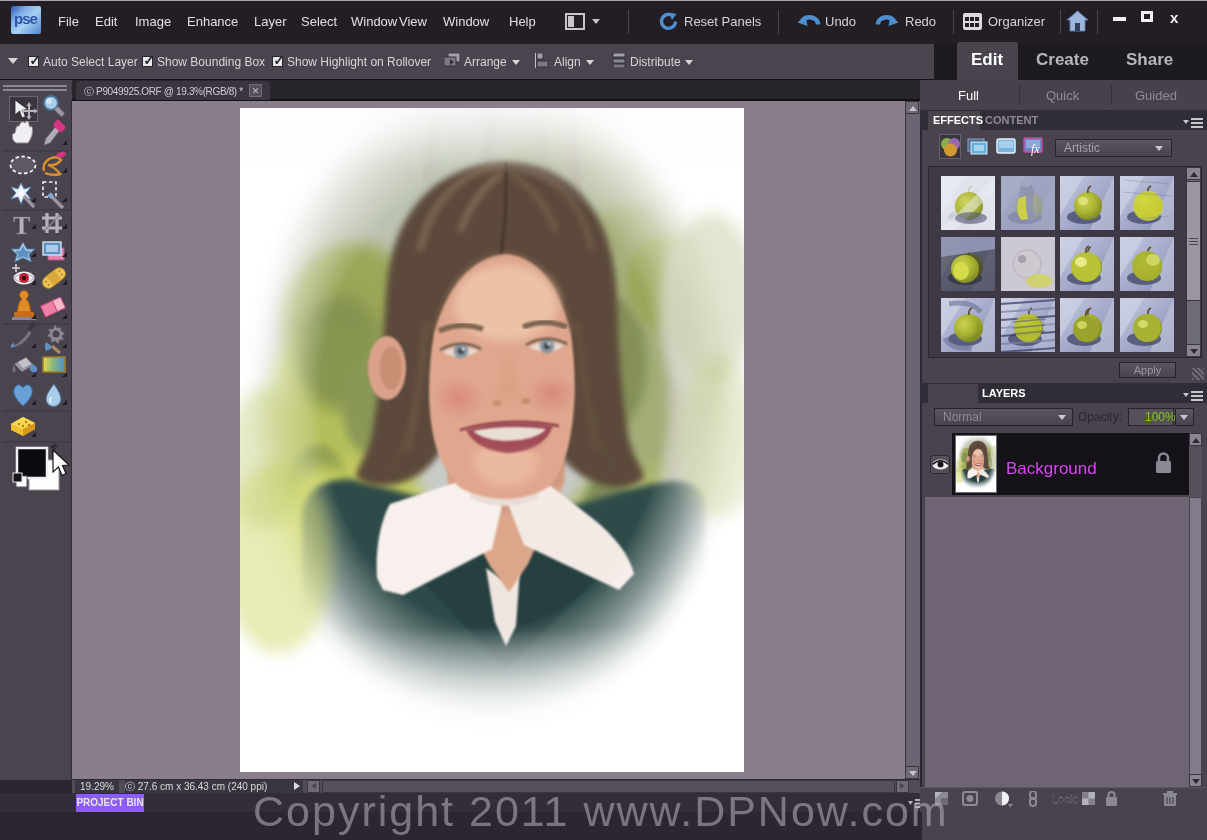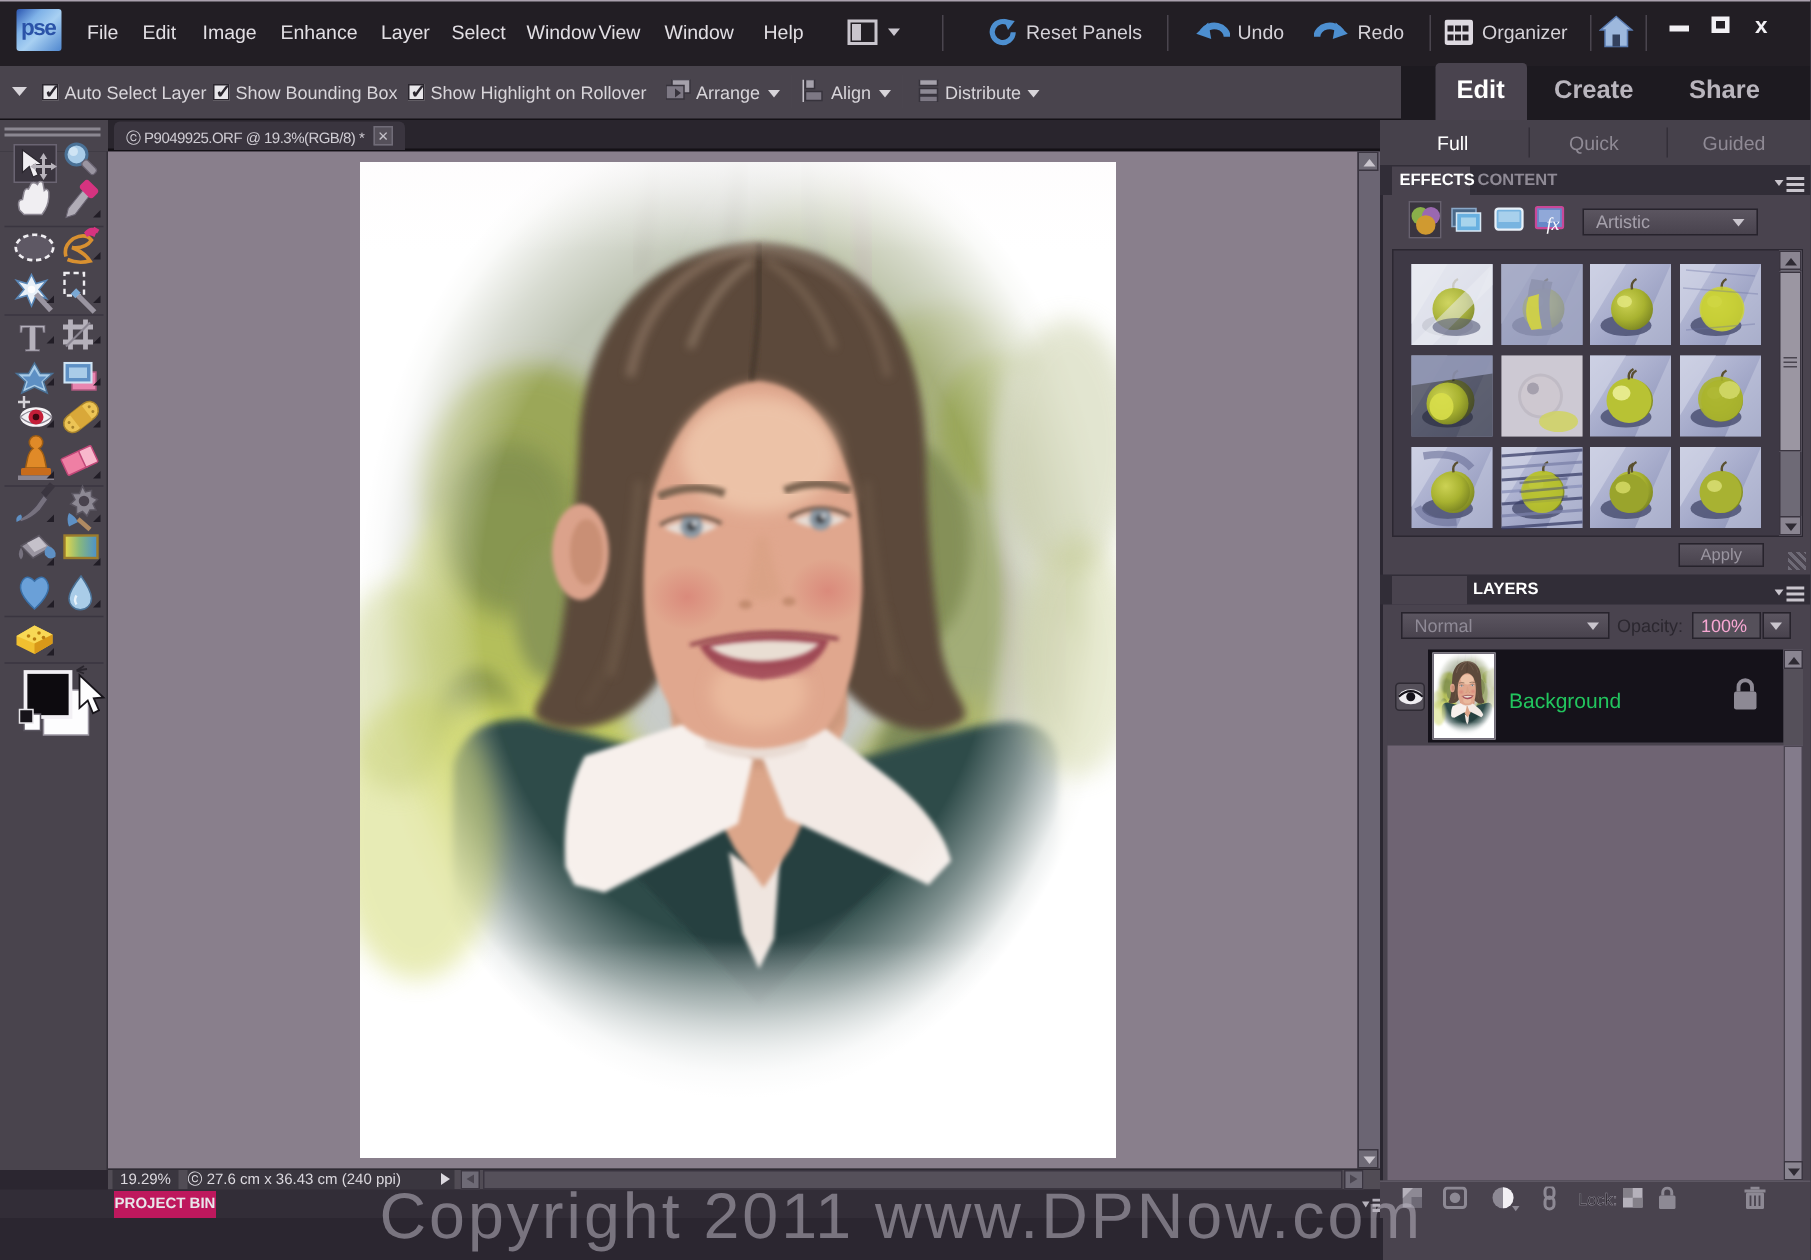--- a/index.html
+++ b/index.html
@@ -431,21 +431,21 @@
   <div class="abs" style="left:125px;top:780px;width:176px;height:13px;background:#3a363f;color:#dcd9df;font-size:10px;line-height:13px;">ⓒ 27.6 cm x 36.43 cm (240 ppi)</div>
   <div class="abs" style="left:290px;top:780px;width:13px;height:13px;background:#3a363f;"></div>
   <div class="abs" style="left:294px;top:782px;width:0;height:0;border-top:4px solid transparent;border-bottom:4px solid transparent;border-left:6px solid #dcd9df;"></div>
   <div class="abs" style="left:307px;top:780px;width:13px;height:13px;background:#6e6a76;border:1px solid #3a3540;"></div>
   <div class="abs" style="left:311px;top:783px;width:0;height:0;border-top:3.5px solid transparent;border-bottom:3.5px solid transparent;border-right:5px solid #4a4550;"></div>
   <div class="abs" style="left:322px;top:780px;width:573px;height:13px;background:#55505a;border:1px solid #3a3540;"></div>
   <div class="abs" style="left:896px;top:780px;width:13px;height:13px;background:#6e6a76;border:1px solid #3a3540;"></div>
   <div class="abs" style="left:900px;top:783px;width:0;height:0;border-top:3.5px solid transparent;border-bottom:3.5px solid transparent;border-left:5px solid #4a4550;"></div>
 
   <div class="abs" style="left:0;top:793px;width:934px;height:19px;background:#322d37;"></div>
-  <div class="abs" style="left:76px;top:794px;width:68px;height:18px;background:#be185d;color:#e8e6ea;font-weight:bold;font-size:10px;line-height:18px;text-align:center;">PROJECT BIN</div>
+  <div class="abs" style="left:76px;top:794px;width:68px;height:18px;background:#8b5cf6;color:#e8e6ea;font-weight:bold;font-size:10px;line-height:18px;text-align:center;">PROJECT BIN</div>
   <svg class="abs" style="left:908px;top:799px;" width="18" height="10" viewBox="0 0 18 10">
       <path d="M 0 2 L 5 2 L 2.5 6 Z" fill="#b5b1bb"></path>
       <rect x="7" y="0" width="11" height="2" fill="#b5b1bb"></rect>
       <rect x="7" y="3.5" width="11" height="2" fill="#b5b1bb"></rect>
       <rect x="7" y="7" width="11" height="2" fill="#b5b1bb"></rect>
     </svg>
   <div class="abs" style="left:0;top:812px;width:1207px;height:28px;background:#2b2630;"></div>
 
   <div class="abs" id="rightpanel" style="left:920px;top:80px;width:287px;height:760px;background:#49434e;border-left:2px solid #2b2731;"></div>
 
@@ -629,27 +629,27 @@
   <svg class="abs" style="left:1183px;top:390px;" width="20" height="12" viewBox="0 0 20 12">
       <path d="M 0 3 L 6 3 L 3 7 Z" fill="#c9c5cd"></path>
       <rect x="8" y="1" width="12" height="2" fill="#c9c5cd"></rect>
       <rect x="8" y="5" width="12" height="2" fill="#c9c5cd"></rect>
       <rect x="8" y="9" width="12" height="2" fill="#c9c5cd"></rect>
     </svg>
 
   <div class="abs" style="left:934px;top:408px;width:139px;height:18px;background:linear-gradient(#5b5560,#49434e);border:1px solid #27232c;color:#8f8a96;font-size:12px;line-height:17px;padding-left:8px;">Normal</div>
   <div class="abs dda" style="left:1058px;top:415px;border-top-color:#c9c5cd;"></div>
   <div class="abs" style="left:1078px;top:410px;font-size:12px;color:#2b272f;">Opacity:</div>
-  <div class="abs" style="left:1128px;top:408px;width:46px;height:18px;background:#55505a;border:1px solid #27232c;color:#f9a8d4;font-size:12px;line-height:17px;padding-left:5px;">100%</div>
+  <div class="abs" style="left:1128px;top:408px;width:46px;height:18px;background:#55505a;border:1px solid #27232c;color:#84cc16;font-size:12px;line-height:17px;padding-left:16px;">100%</div>
   <div class="abs" style="left:1175px;top:408px;width:19px;height:18px;background:linear-gradient(#5b5560,#49434e);border:1px solid #27232c;"></div>
   <div class="abs dda" style="left:1180px;top:415px;border-top-color:#c9c5cd;"></div>
 
   <div class="abs" style="left:925px;top:430px;width:277px;height:67px;background:#49434e;"></div>
   <div class="abs" style="left:952px;top:433px;width:237px;height:62px;background:#15121a;"></div>
-  <div class="abs" style="left:1006px;top:459px;font-size:14px;color:#22c55e;">Background</div>
+  <div class="abs" style="left:1006px;top:459px;font-size:17px;color:#d946ef;">Background</div>
 
   <div class="abs" style="left:930px;top:455px;width:20px;height:19px;background:#55505a;border:1px solid #2e2a33;border-radius:3px;"></div>
   <svg class="abs" style="left:932px;top:459px;" width="17" height="11" viewBox="0 0 17 11">
       <ellipse cx="8.5" cy="5.5" rx="8" ry="5" fill="#efedf1"></ellipse>
       <circle cx="8.5" cy="5.5" r="3" fill="#15121a"></circle>
       <path d="M 0.5 5.5 Q 8.5 -2 16.5 5.5" fill="none" stroke="#15121a" stroke-width="1.4"></path>
     </svg>
 
   <div class="abs" style="left:955px;top:435px;width:42px;height:58px;background:#fff;border:1px solid #706b78;overflow:hidden;">
     <svg width="42" height="58" viewBox="0 0 504 664" preserveAspectRatio="none">

